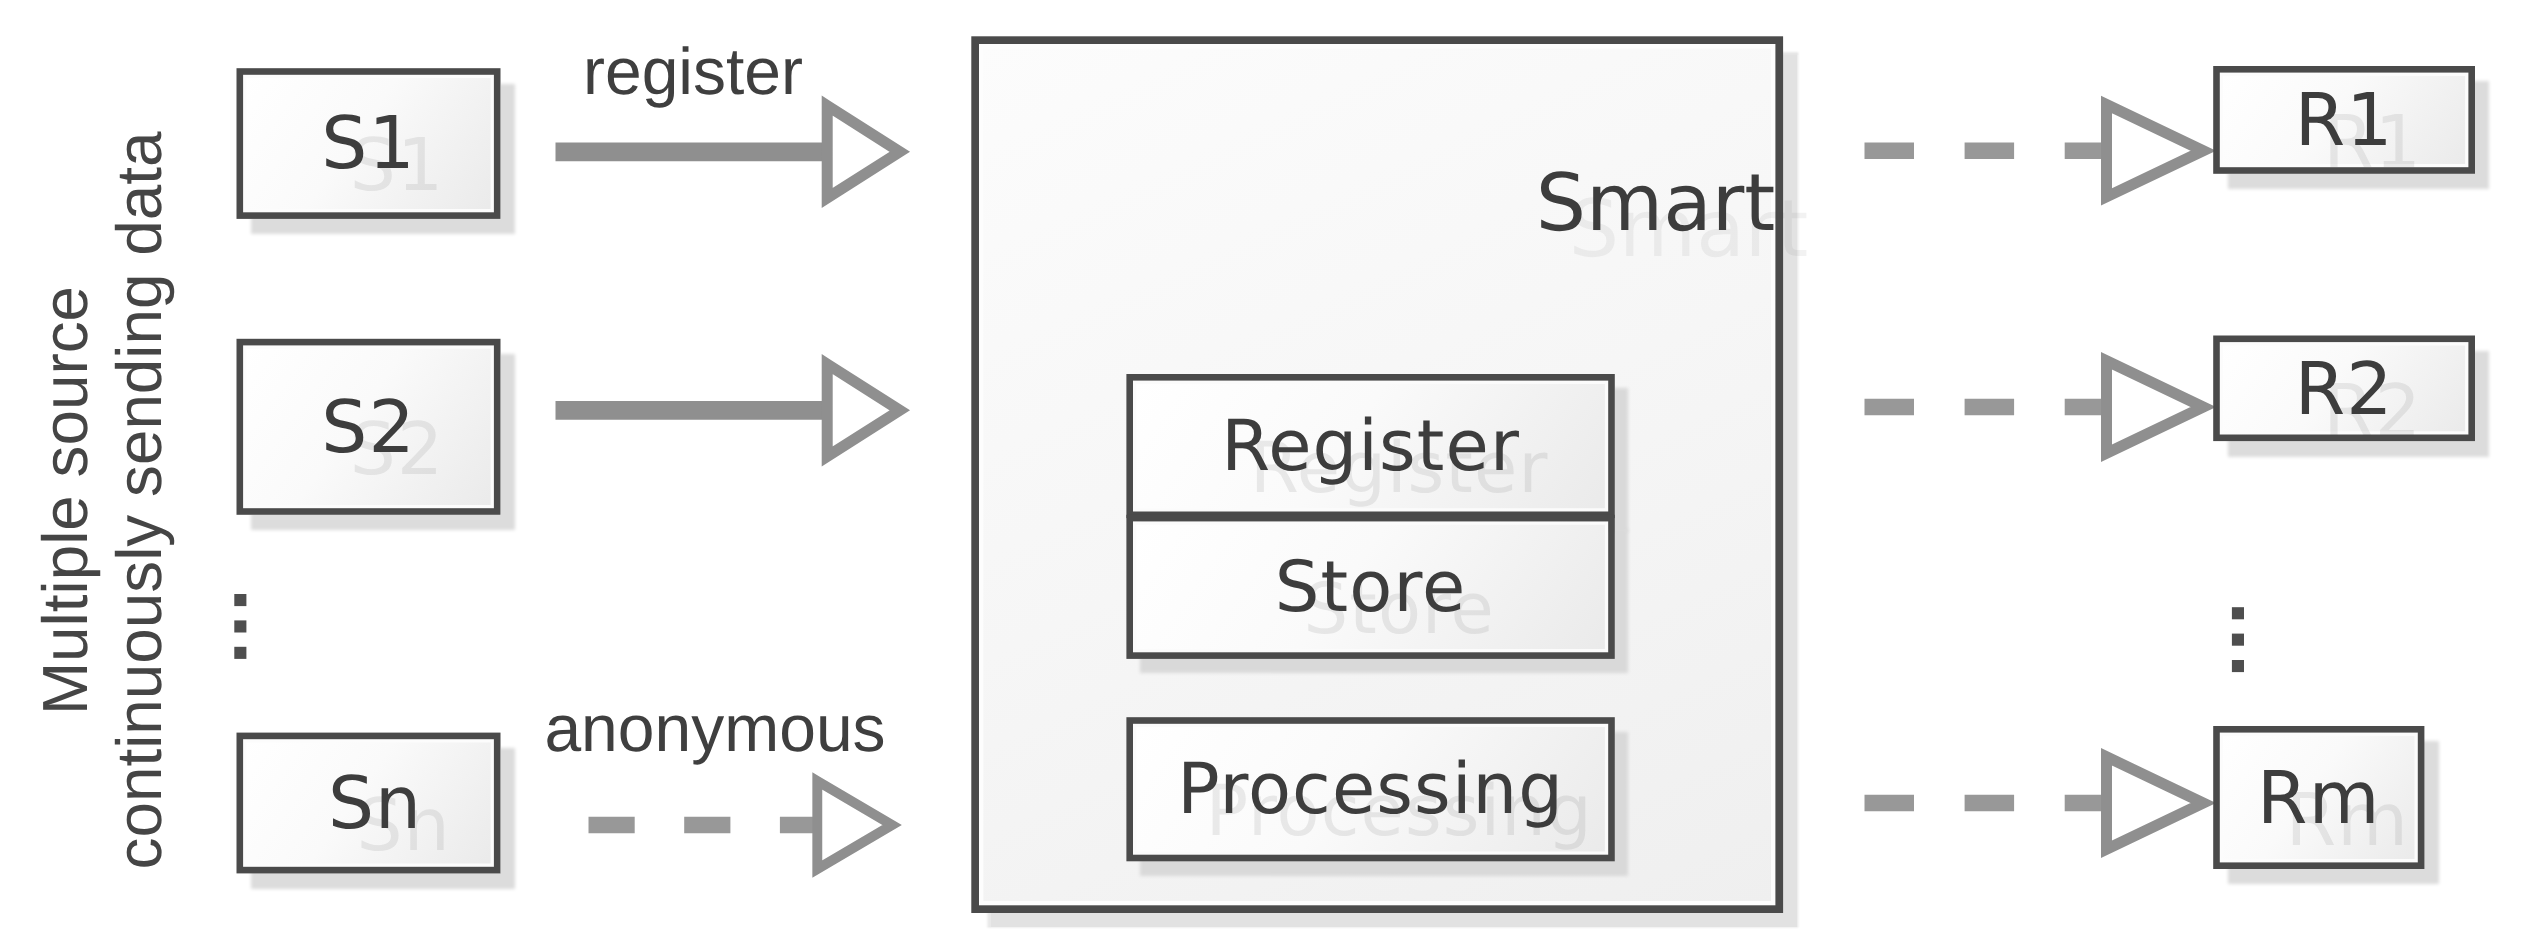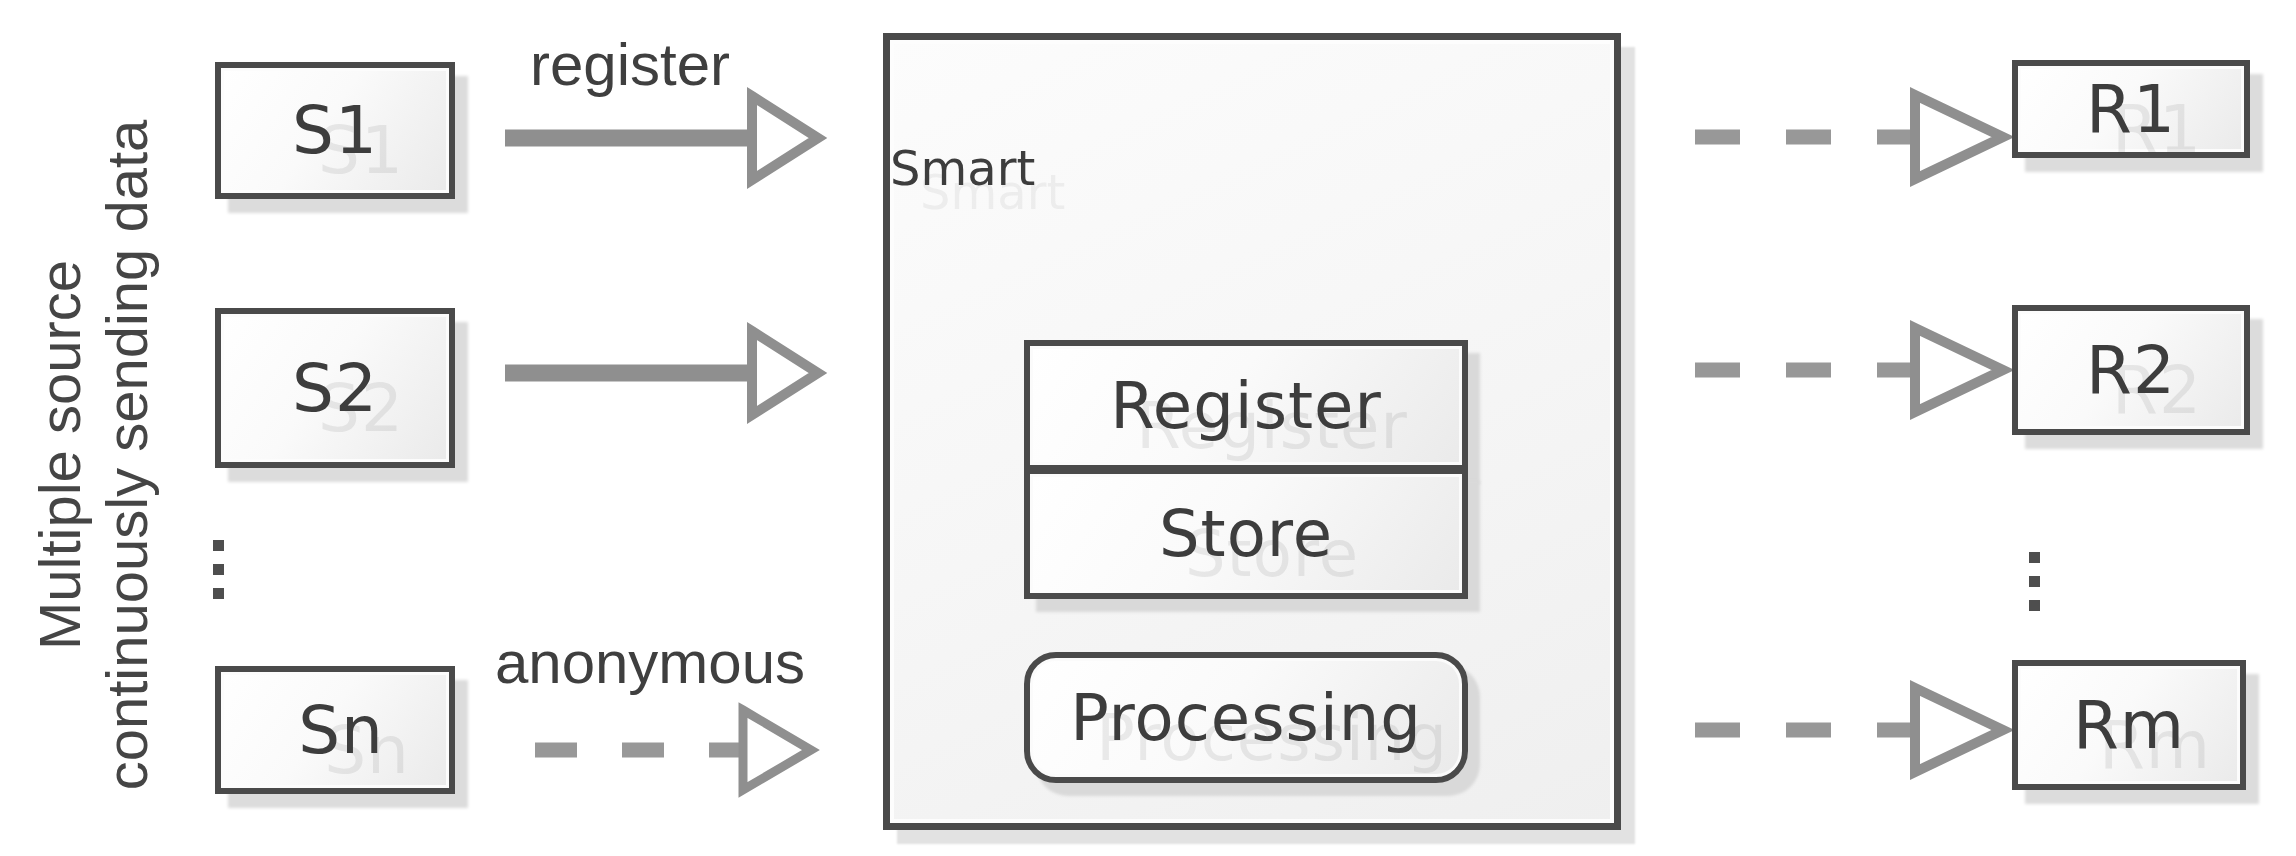--- a/index.html
+++ b/index.html
@@ -25,22 +25,22 @@
 
   
   .mw {
     position:absolute; box-sizing:border-box;
     left:883px; top:33px; width:738px; height:797px;
     border:7px solid #4a4a4a;
     background:linear-gradient(155deg, #fcfcfc 0%, #f6f6f6 50%, #efefef 100%);
     box-shadow:14px 14px 2px #e2e2e2, inset 0 0 0 4px #fdfdfd;
   }
   .mw-title {
-    margin-top:96px; text-align:left;
-    font-size:48px; line-height:1.35; color:#3d3d3d;
+    margin-top:96px; text-align:right;
+    font-size:72px; line-height:1.35; color:#3d3d3d;
     text-shadow:30px 24px 0 rgba(70,70,70,0.07);
   }
   .module {
     left:134px; width:444px; height:131px;
     box-shadow:12px 13px 3px #d9d9d9, inset 0 0 0 3px #fbfbfb;
   }
   .module .node-label { font-size:64px; }
 
   
   .arrow-label {
@@ -109,46 +109,46 @@
   <div class="mw">
     <div class="mw-title">
       <div>Smart</div>
     </div>
     <div class="node module" style="top:300px;">
       <span class="node-label">Register</span>
     </div>
     <div class="node module" style="top:428px;">
       <span class="node-label">Store</span>
     </div>
-    <div class="node module" style="top:612px;border-radius:32px;">
+    <div class="node module" style="top:612px;">
       <span class="node-label">Processing</span>
     </div>
   </div>
 
   <svg class="arrow-svg" style="left:1695px; top:87px;" width="315" height="100" viewBox="0 0 315 100">
     <line x1="0" y1="50" x2="226" y2="50" stroke="#989898" stroke-width="15" stroke-dasharray="45 46"></line>
     <polygon points="220,8 308,50 220,92" fill="#ffffff" stroke="#8f8f8f" stroke-width="10"></polygon>
   </svg>
   <svg class="arrow-svg" style="left:1695px; top:320px;" width="315" height="100" viewBox="0 0 315 100">
     <line x1="0" y1="50" x2="226" y2="50" stroke="#989898" stroke-width="15" stroke-dasharray="45 46"></line>
     <polygon points="220,8 308,50 220,92" fill="#ffffff" stroke="#8f8f8f" stroke-width="10"></polygon>
   </svg>
   <svg class="arrow-svg" style="left:1695px; top:680px;" width="315" height="100" viewBox="0 0 315 100">
     <line x1="0" y1="50" x2="226" y2="50" stroke="#989898" stroke-width="15" stroke-dasharray="45 46"></line>
     <polygon points="220,8 308,50 220,92" fill="#ffffff" stroke="#8f8f8f" stroke-width="10"></polygon>
   </svg>
 
   <div class="node" style="left:2012px; top:60px; width:238px; height:98px;">
     <span class="node-label">R1</span>
   </div>
-  <div class="node" style="left:2012px; top:305px; width:238px; height:130px;">
+  <div class="node" style="left:2012px; top:305px; width:238px; height:96px;">
     <span class="node-label">R2</span>
   </div>
   <div class="dots" style="left:2029px; top:552px;">
     <div class="dot"></div>
     <div class="dot"></div>
     <div class="dot"></div>
   </div>
-  <div class="node" style="left:2012px; top:660px; width:234px; height:130px;">
+  <div class="node" style="left:2012px; top:660px; width:192px; height:130px;">
     <span class="node-label">Rm</span>
   </div>
 
 </div>
 
 </body></html>

